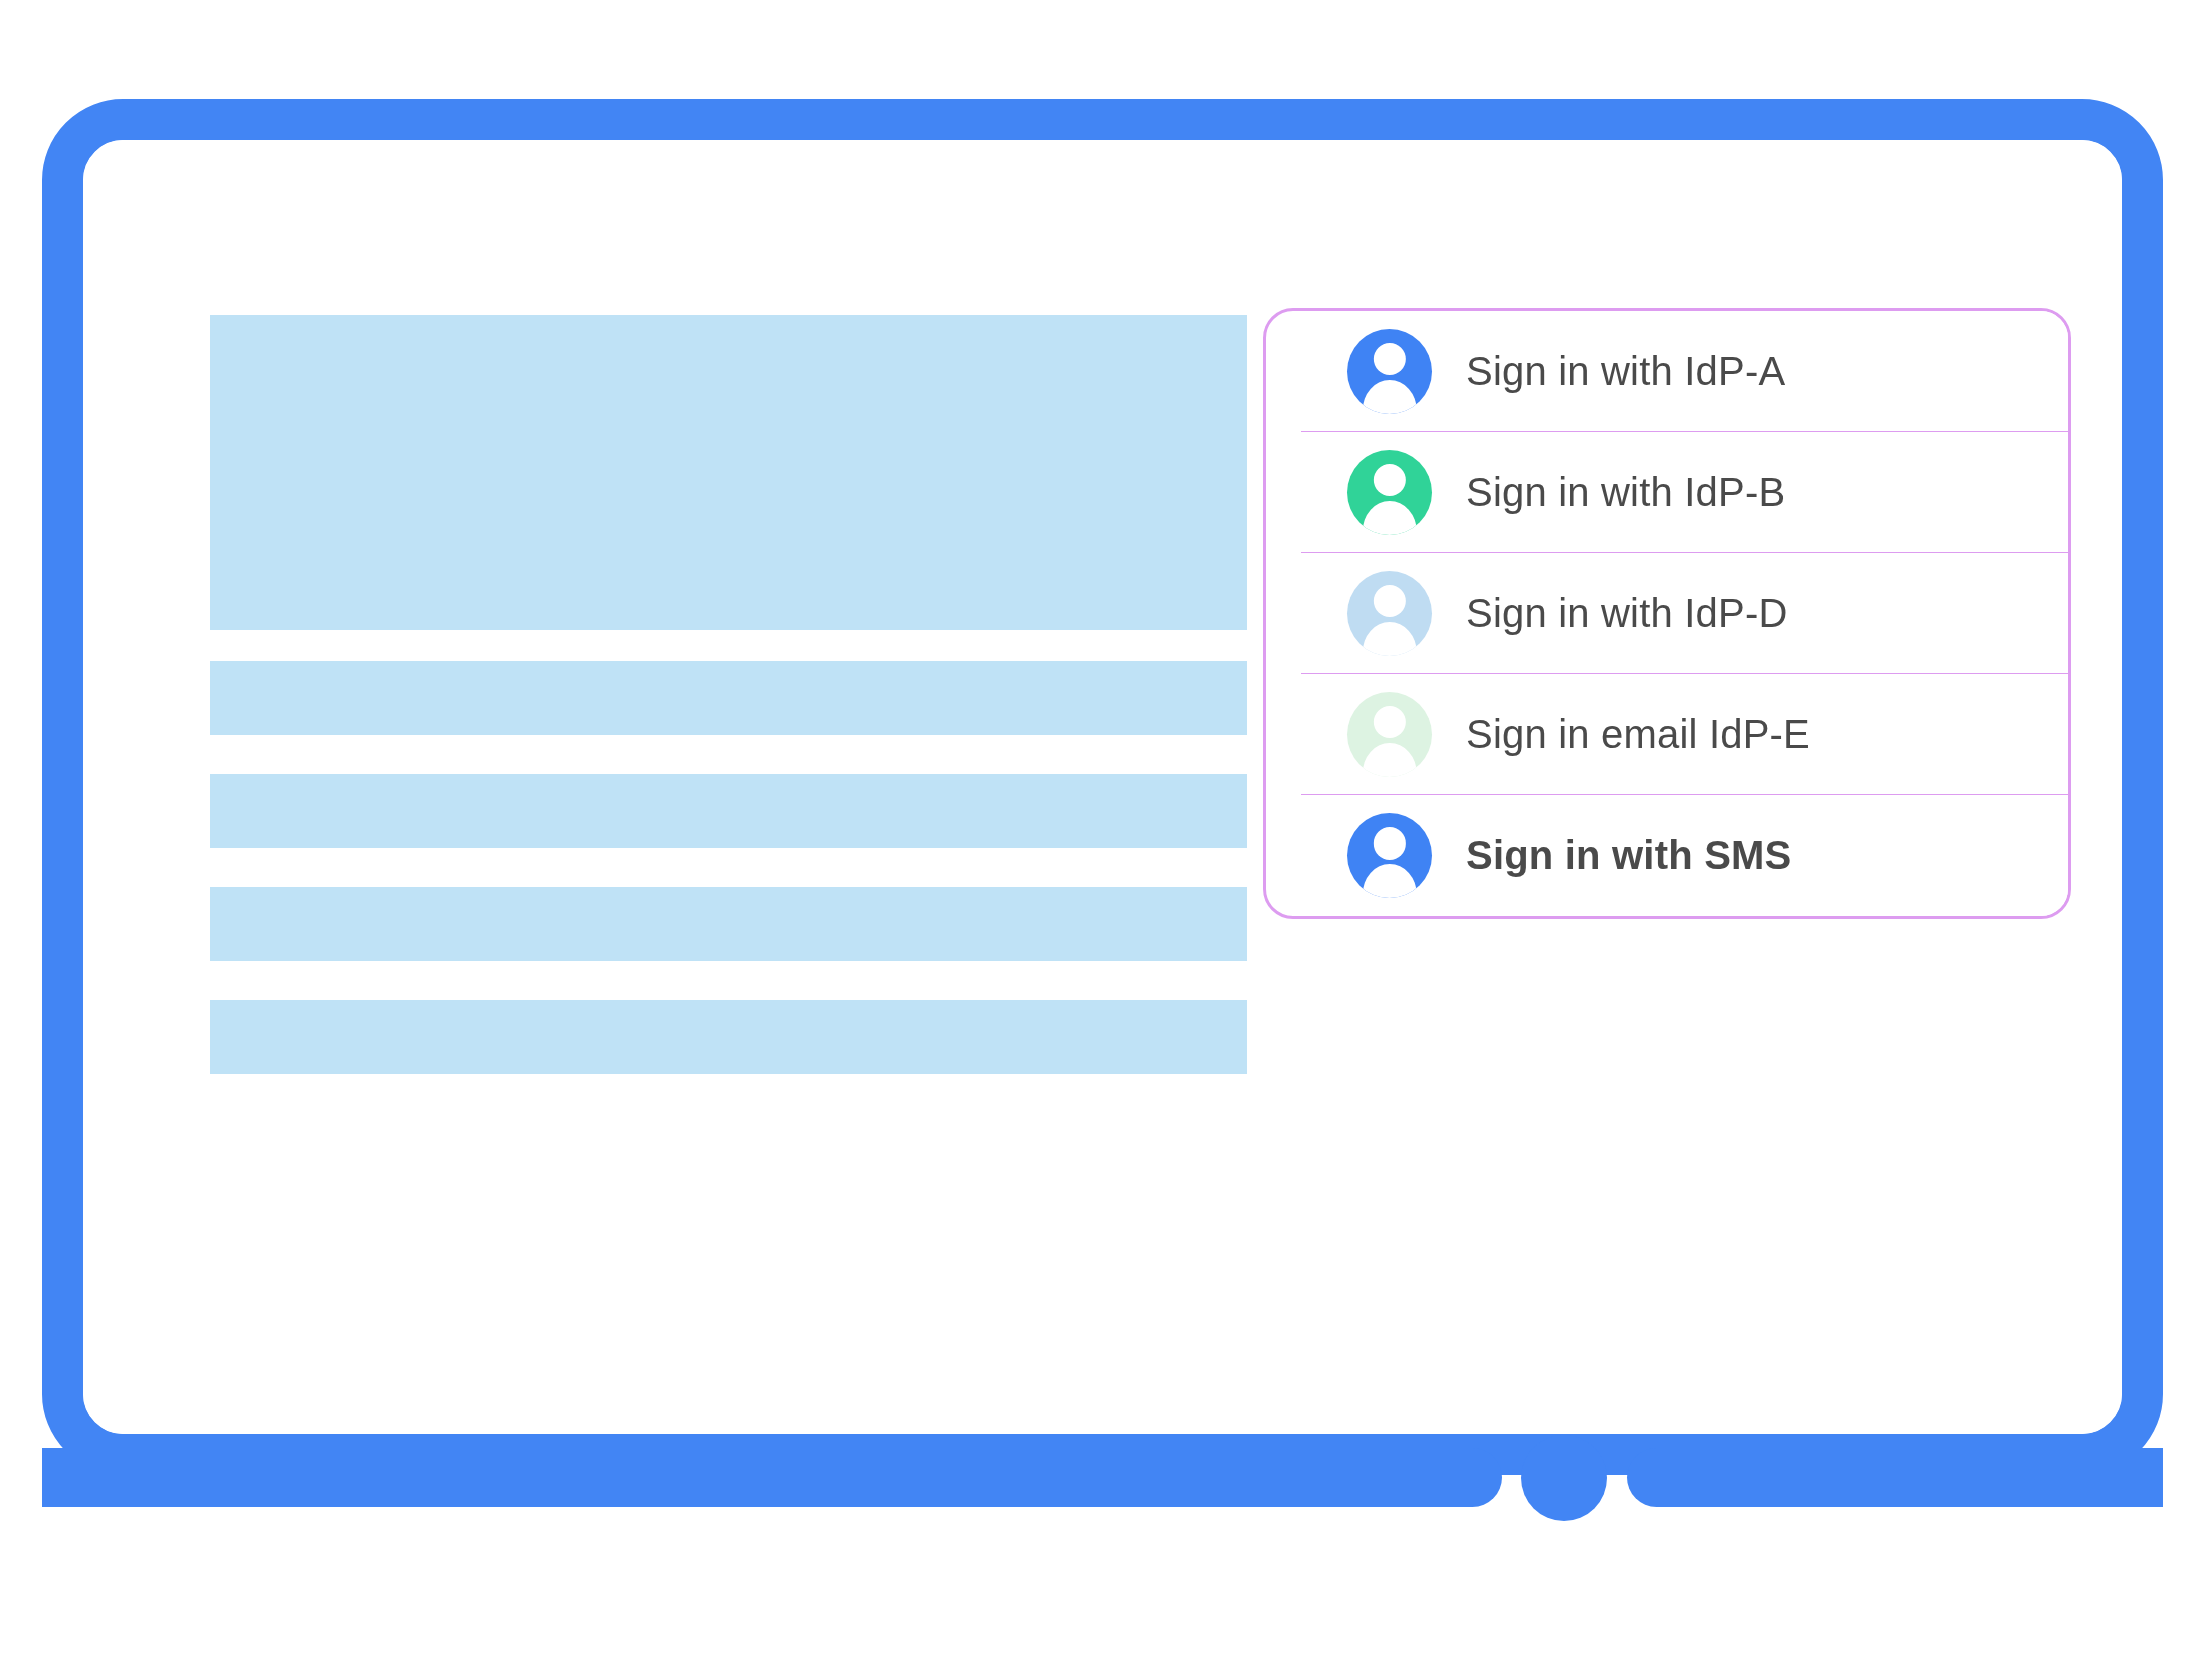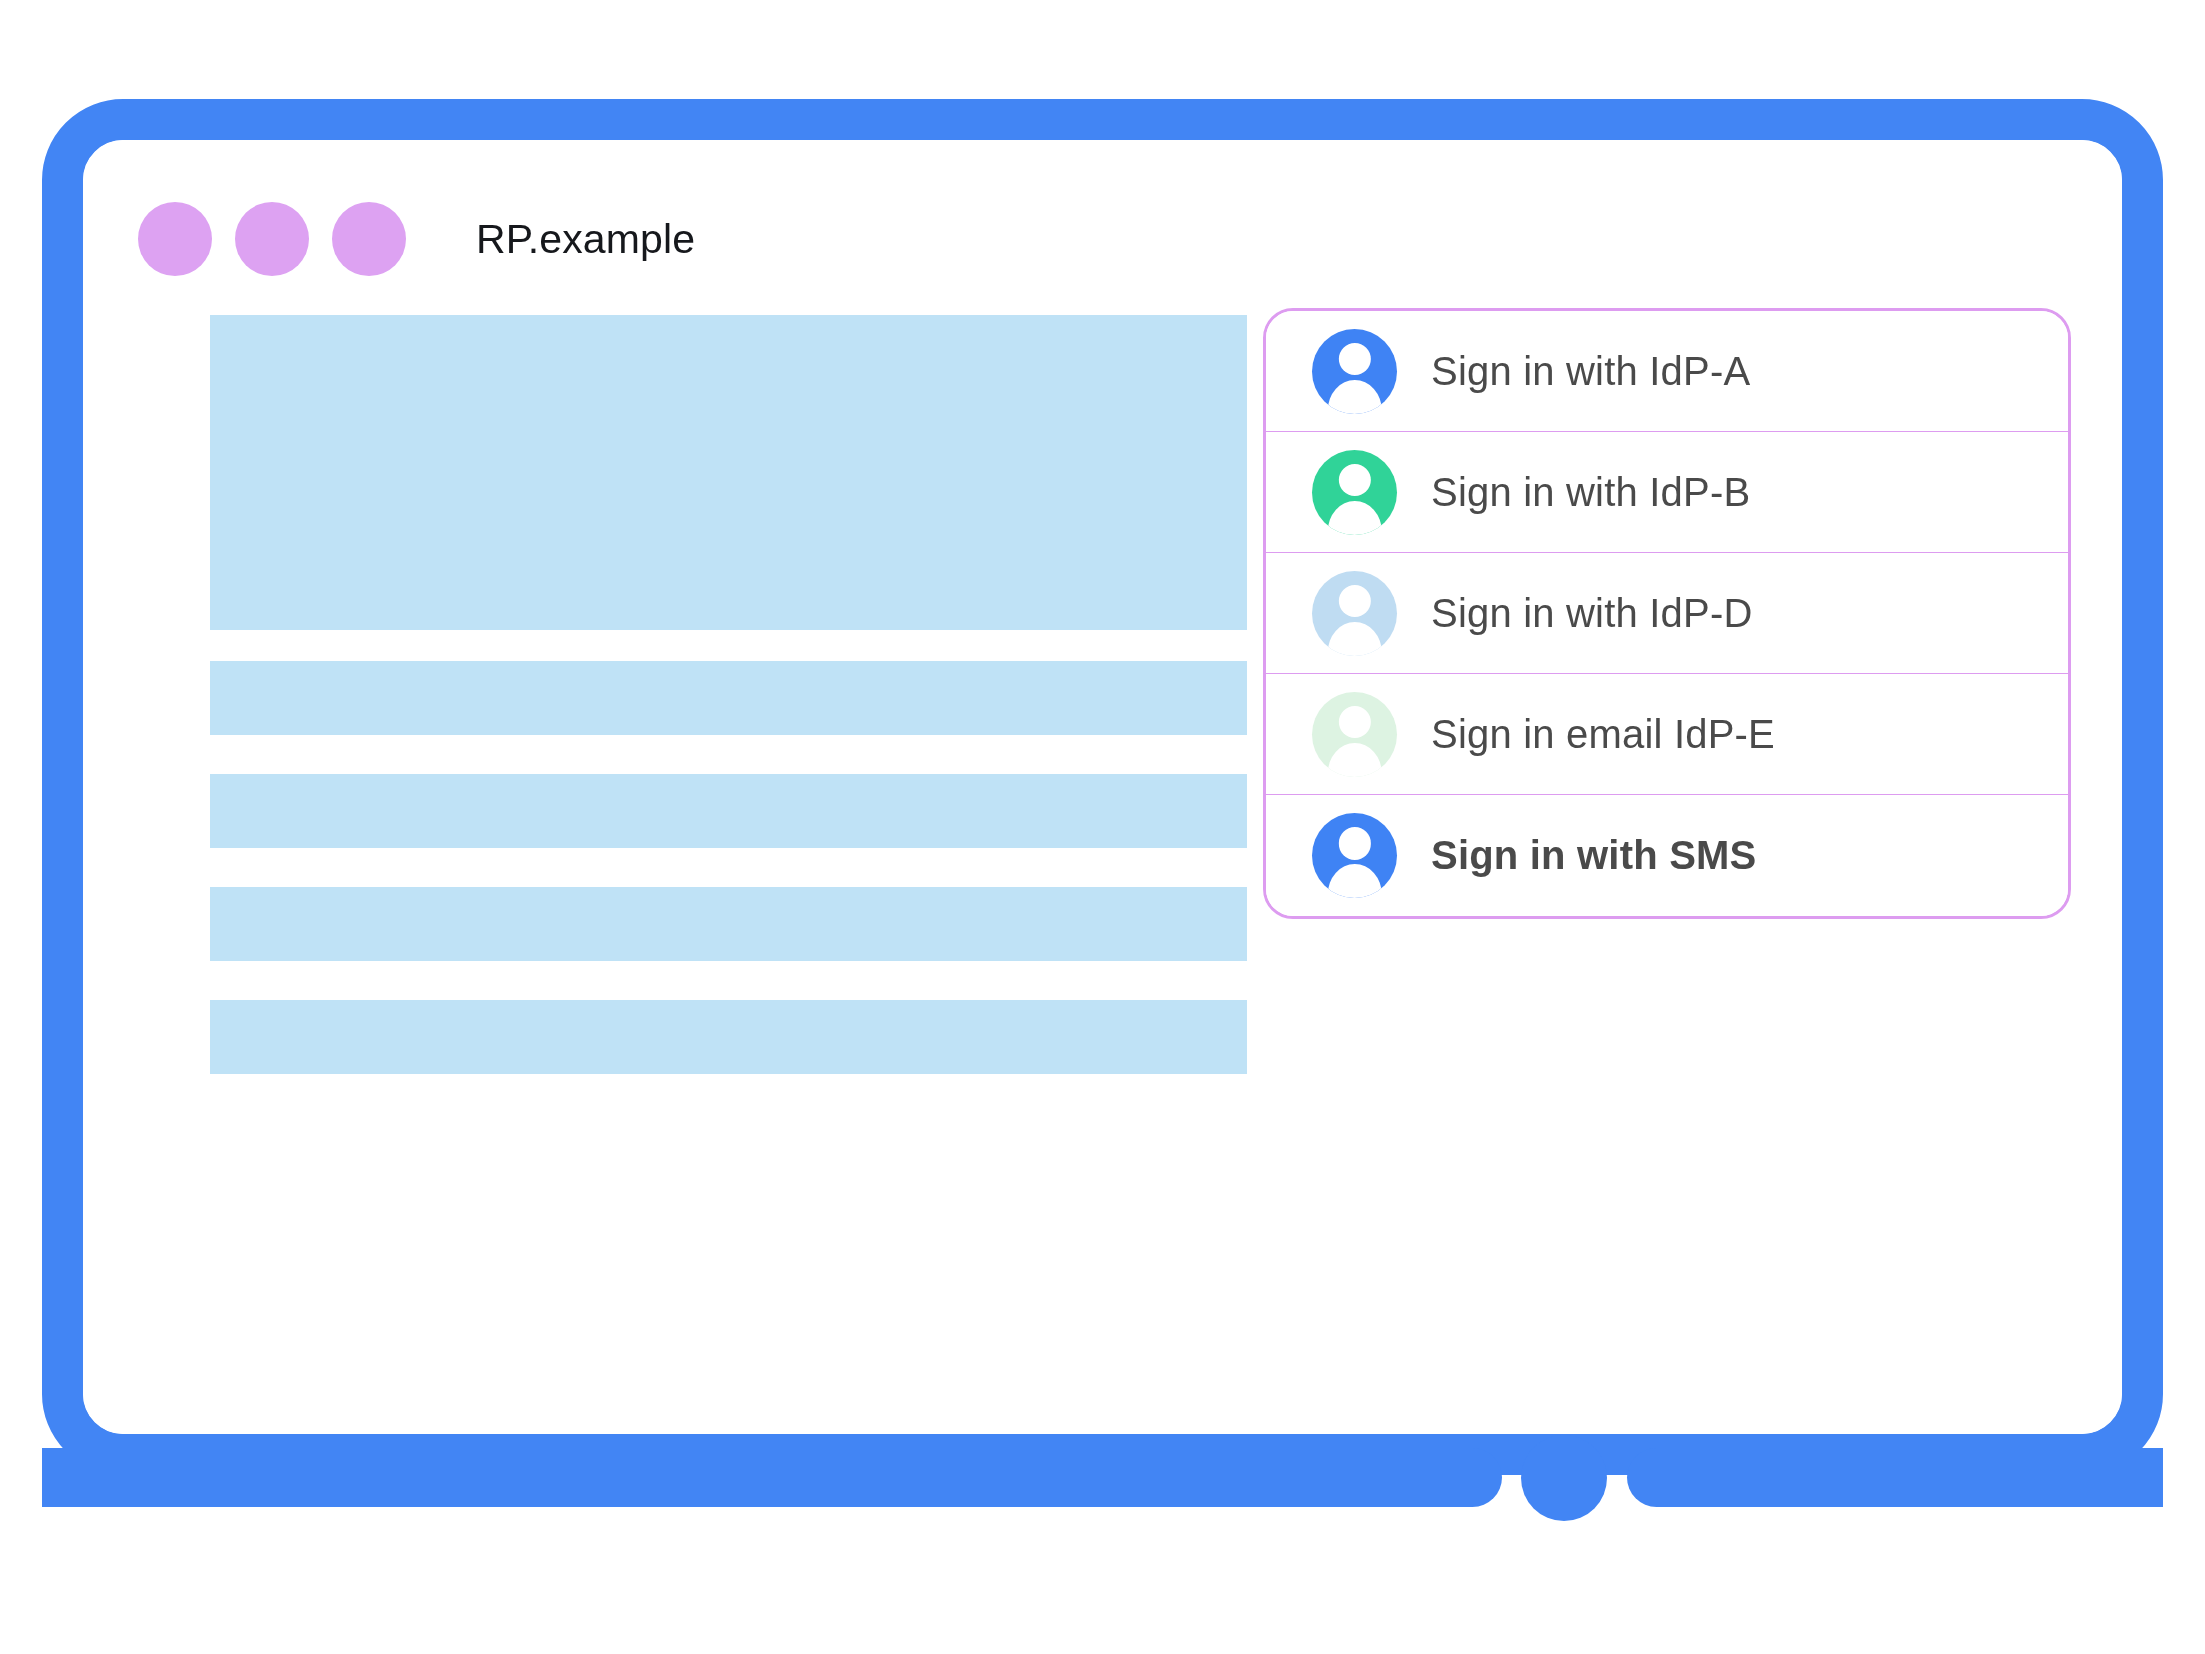--- a/index.html
+++ b/index.html
@@ -85,20 +85,21 @@
   #account-dialog {
     position: absolute;
     left: 1180px;
     top: 168px;
     width: 808px;
     box-sizing: border-box;
     background: #ffffff;
     border: 3.5px solid #dd9cf0;
     border-radius: 30px;
     overflow: hidden;
+    padding-left: 35px;
   }
   .account-row {
     display: flex;
     align-items: center;
     height: 121px;
     padding-left: 46px;
     box-sizing: border-box;
     border-bottom: 1.8px solid #dd9cf0;
     background: #ffffff;
   }
@@ -172,26 +173,20 @@
     background: #4285f4;
     border-radius: 30px 0 0 30px;
   }
 </style>
 </head>
 <body>
 
 <div id="device-frame">
   <div id="browser-page">
 
-    <div id="title-bar">
-      <span class="window-dot"></span>
-      <span class="window-dot"></span>
-      <span class="window-dot"></span>
-      <span id="window-title">RP.example</span>
-    </div>
 
     <div id="content-column">
       <div class="content-block block-hero"></div>
       <div class="content-block block-bar"></div>
       <div class="content-block block-bar"></div>
       <div class="content-block block-bar"></div>
       <div class="content-block block-bar"></div>
     </div>
 
     <div id="account-dialog">

